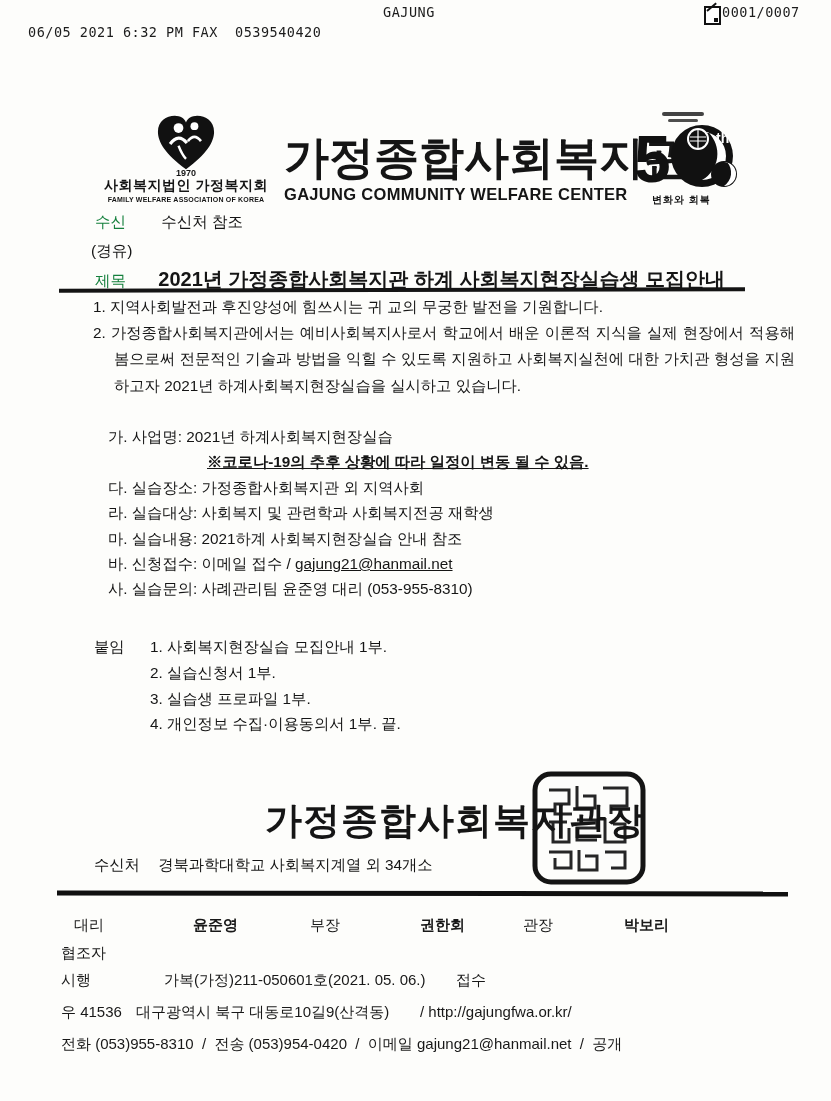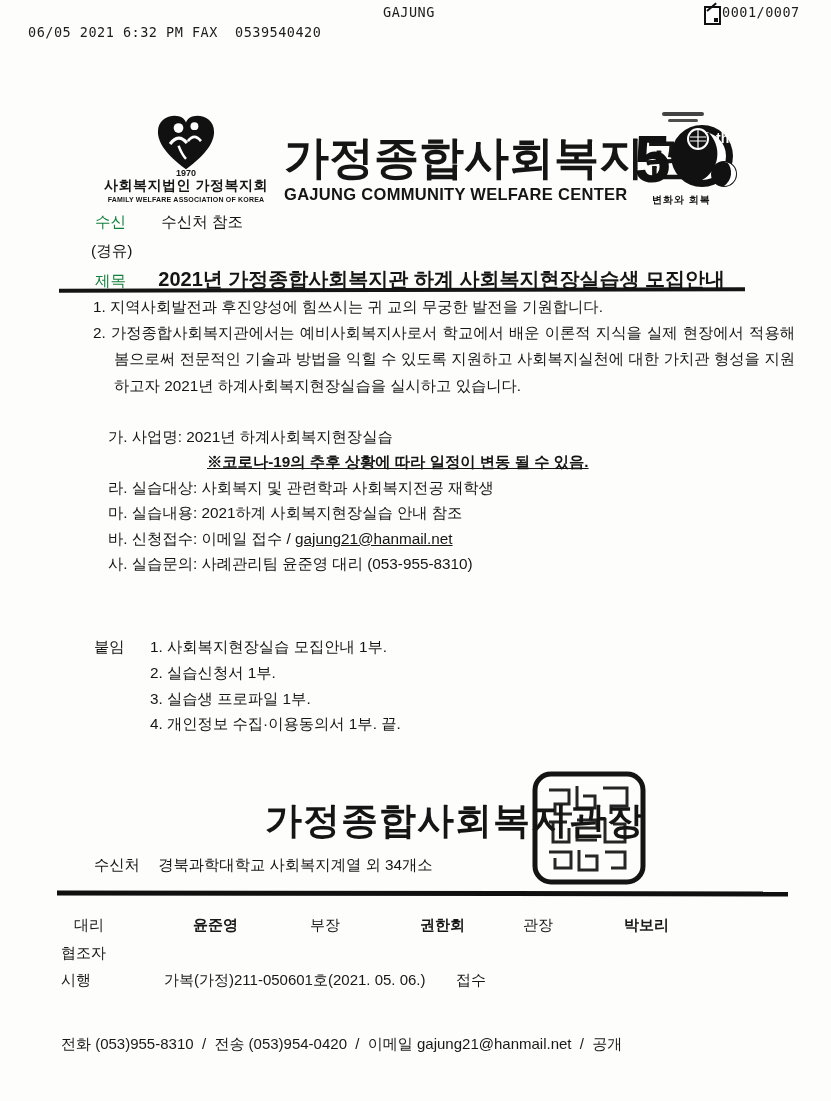--- a/index.html
+++ b/index.html
@@ -123,20 +123,24 @@
     <p>2. 가정종합사회복지관에서는 예비사회복지사로서 학교에서 배운 이론적 지식을 실제 현장에서 적용해 봄으로써 전문적인 기술과 방법을 익힐 수 있도록 지원하고 사회복지실천에 대한 가치관 형성을 지원하고자 2021년 하계사회복지현장실습을 실시하고 있습니다.</p>
   </div>
 
   <div class="abs details">
     <div>
       <span>가.</span>
       <span>사업명: 2021년 하계사회복지현장실습</span>
     </div>
     <div class="note">
       <span>※코로나-19의 추후 상황에 따라 일정이 변동 될 수 있음.</span>
+    </div>
+    <div>
+      <span>다.</span>
+      <span>실습장소: 가정종합사회복지관 외 지역사회</span>
     </div>
     <div>
       <span>라.</span>
       <span>실습대상: 사회복지 및 관련학과 사회복지전공 재학생</span>
     </div>
     <div>
       <span>마.</span>
       <span>실습내용: 2021하계 사회복지현장실습 안내 참조</span>
     </div>
     <div>
@@ -194,16 +198,21 @@
   </div>
 
   <div class="abs footer" style="top:944px;left:61px;">협조자</div>
 
   <div class="abs footer" style="top:971px;left:0;width:100%;height:20px;">
     <span class="abs" style="left:61px;">시행</span>
     <span class="abs" style="left:164px;">가복(가정)211-050601호(2021. 05. 06.)</span>
     <span class="abs" style="left:456px;">접수</span>
   </div>
 
+  <div class="abs footer" style="top:1003px;left:0;width:100%;height:20px;">
+    <span class="abs" style="left:61px;">우 41536</span>
+    <span class="abs" style="left:136px;">대구광역시 북구 대동로10길9(산격동)</span>
+    <span class="abs" style="left:420px;">/ http://gajungfwa.or.kr/</span>
+  </div>
 
   <div class="abs footer" style="top:1035px;left:61px;white-space:pre;">전화 (053)955-8310  /  전송 (053)954-0420  /  이메일 gajung21@hanmail.net  /  공개</div>
 
 </div>
 
 </body></html>

